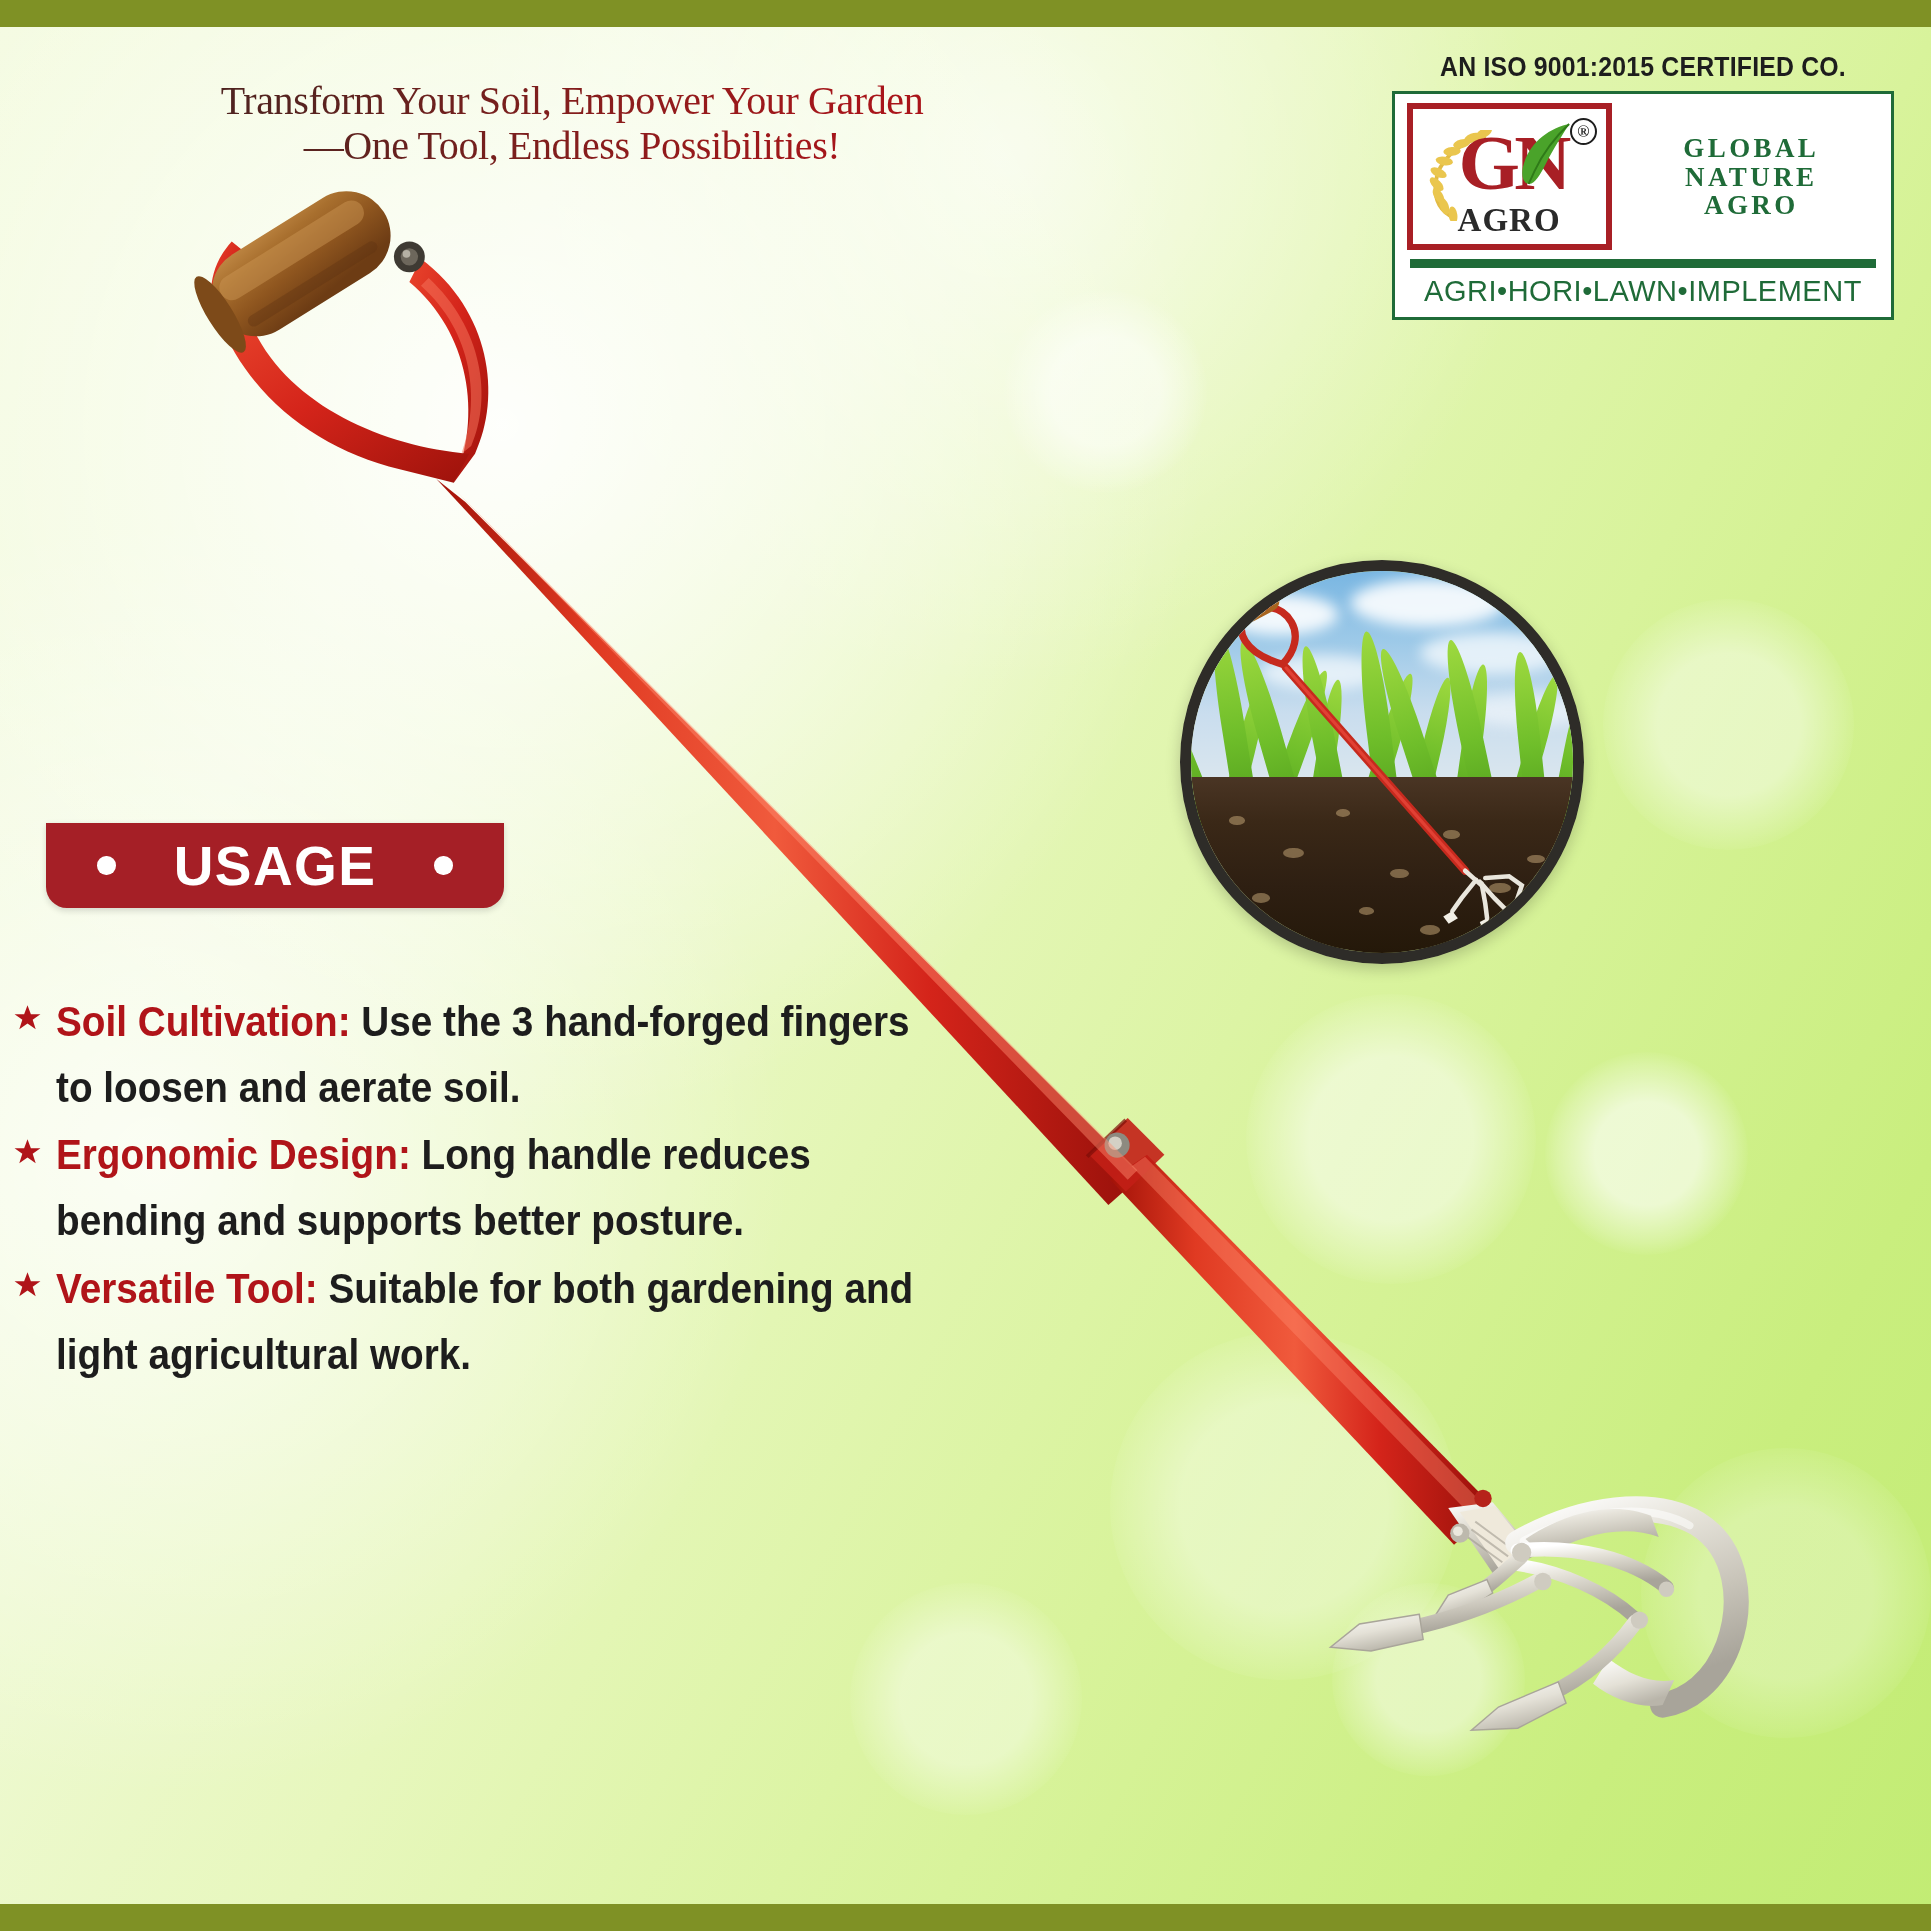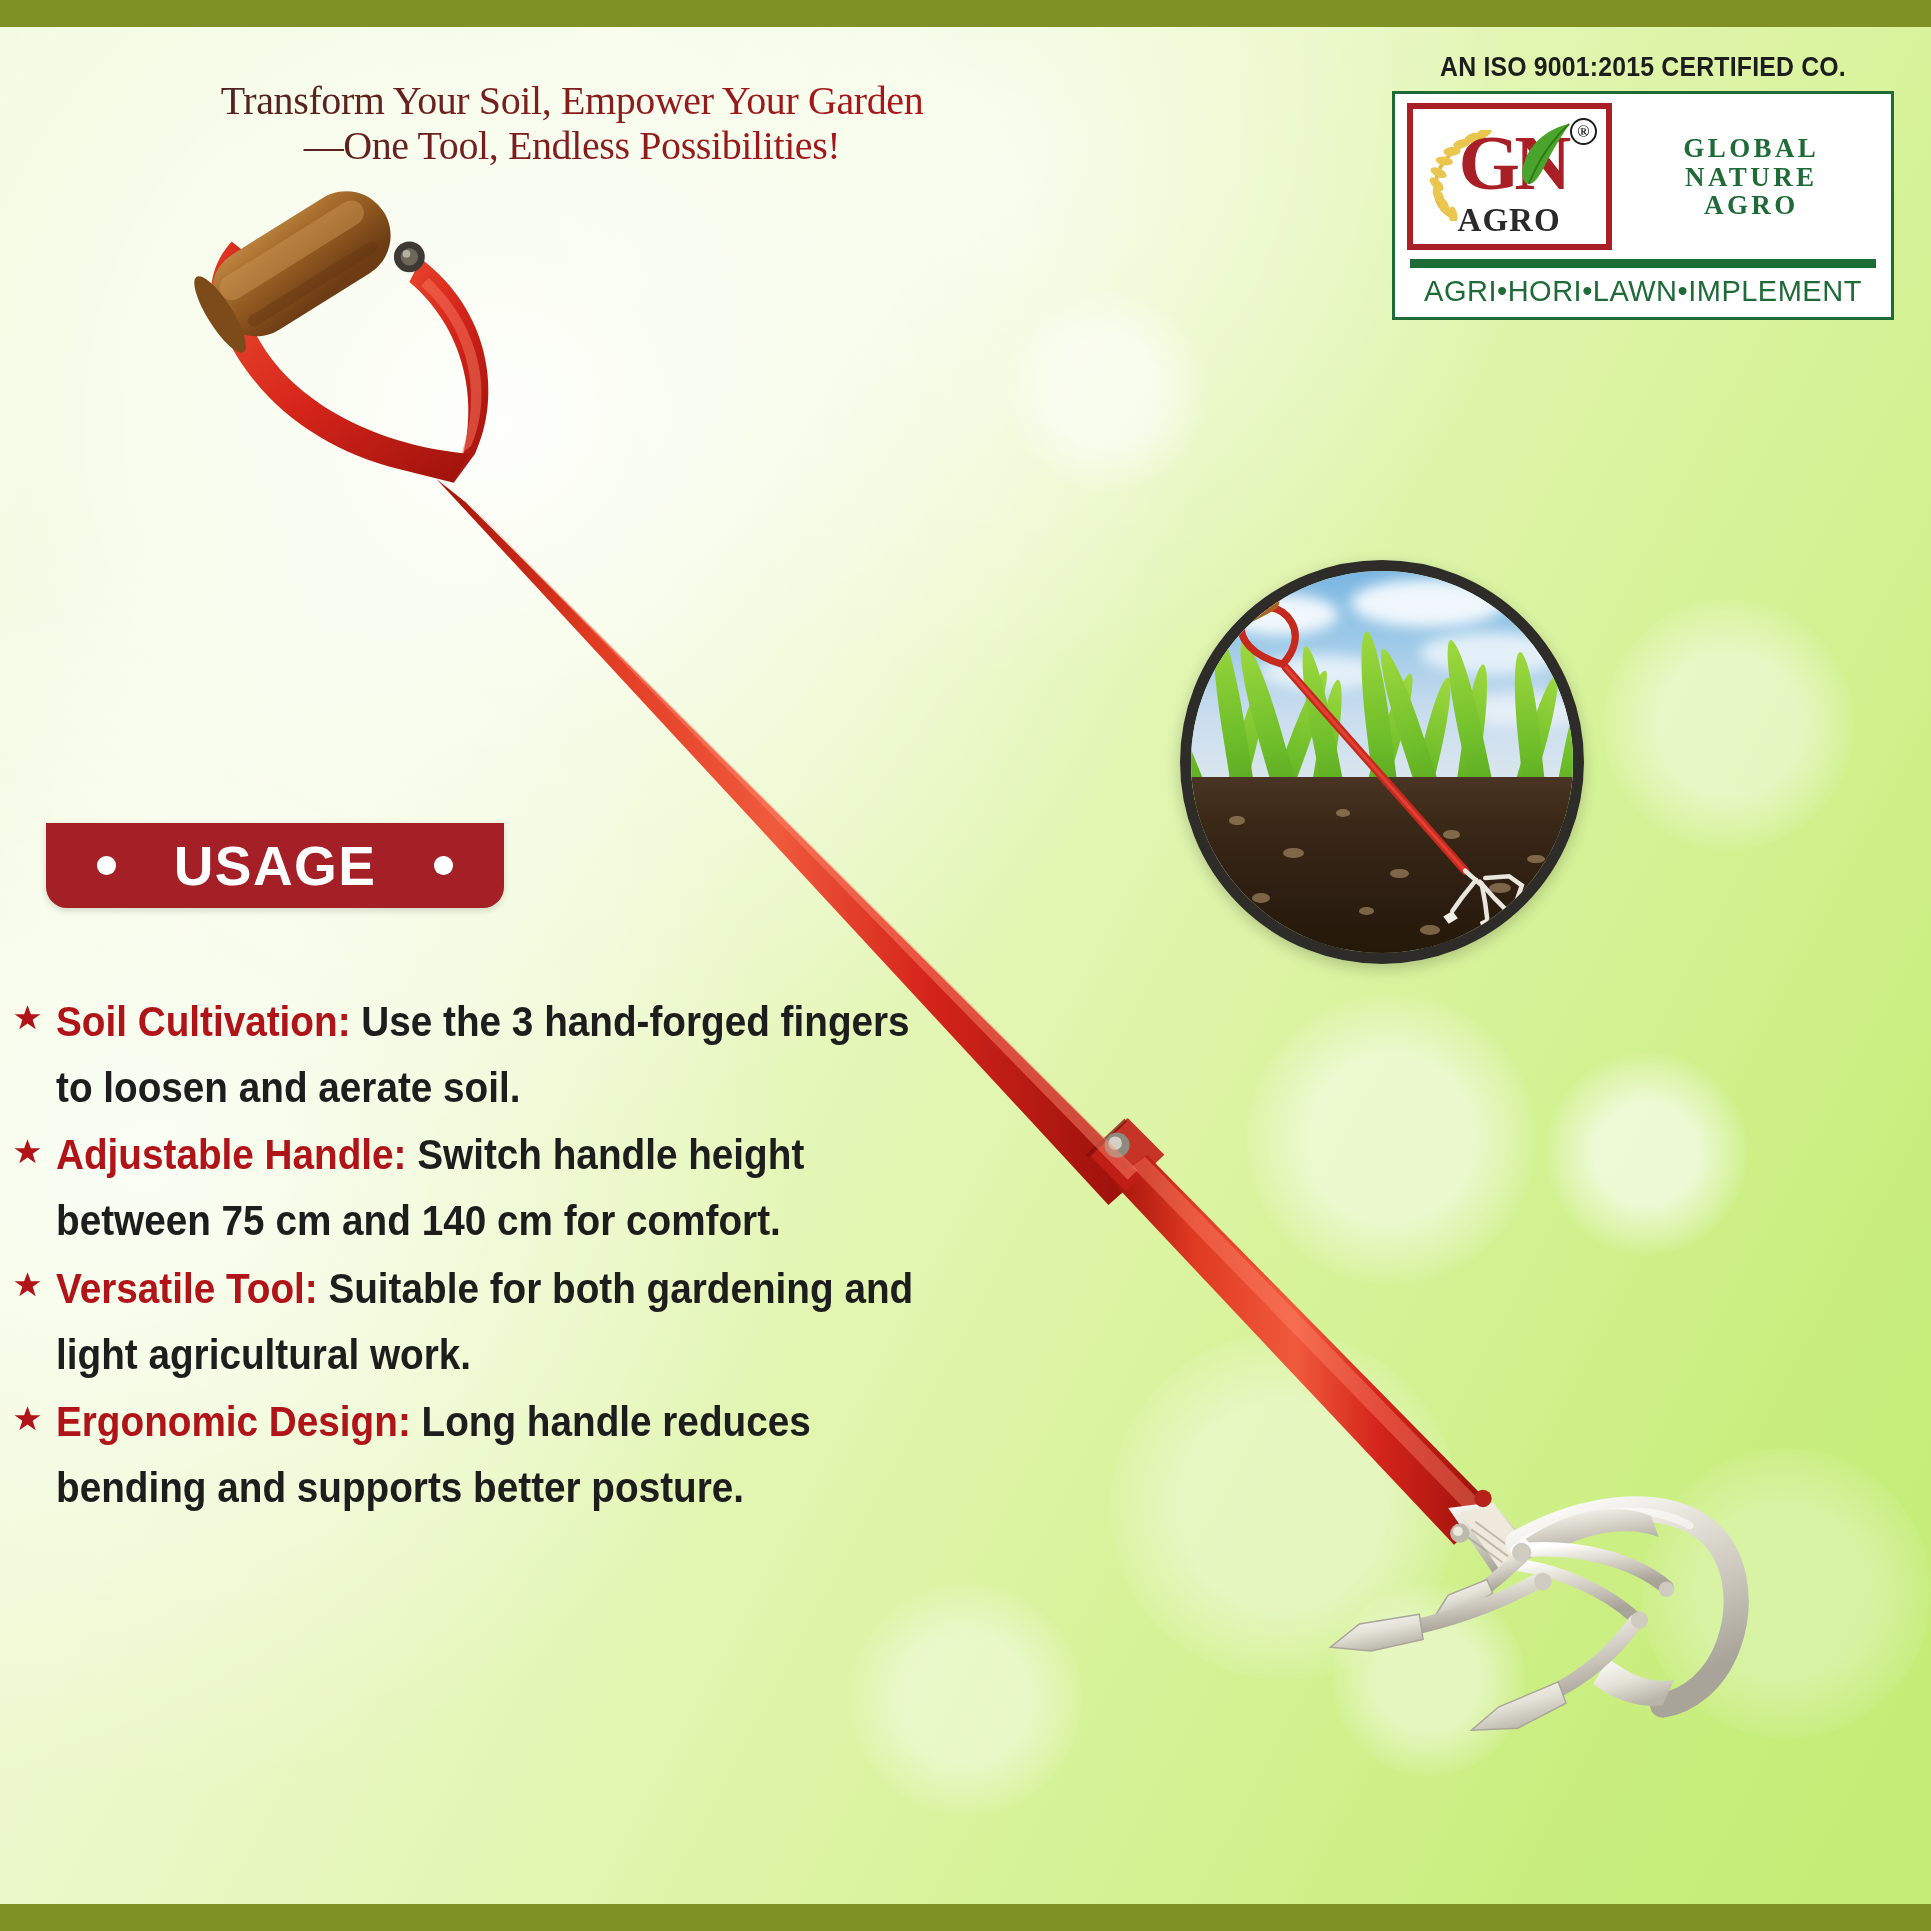--- a/index.html
+++ b/index.html
@@ -430,43 +430,35 @@
 
     <div class="usage-item">
       <span class="star-bullet">
         <svg viewBox="0 0 24 24" width="27" height="27">
             <polygon points="12,1 15,9 23.5,9 16.6,14 19.3,22.5 12,17.4 4.7,22.5 7.4,14 0.5,9 9,9" fill="#b01419"></polygon>
           </svg>
       </span>
       <span class="item-text"><span class="lbl">Soil Cultivation:</span><span> Use the 3 hand-forged fingers to loosen and aerate soil.</span></span>
     </div>
 
+
     <div class="usage-item">
       <span class="star-bullet">
         <svg viewBox="0 0 24 24" width="27" height="27">
             <polygon points="12,1 15,9 23.5,9 16.6,14 19.3,22.5 12,17.4 4.7,22.5 7.4,14 0.5,9 9,9" fill="#b01419"></polygon>
           </svg>
       </span>
-      <span class="item-text"><span class="lbl">Adjustable Handle:</span><span> Switch handle height between 75 cm and 140 cm for comfort.</span></span>
+      <span class="item-text"><span class="lbl">Ergonomic Design:</span><span> Long handle reduces bending and supports better posture.</span></span>
     </div>
 
     <div class="usage-item">
       <span class="star-bullet">
         <svg viewBox="0 0 24 24" width="27" height="27">
             <polygon points="12,1 15,9 23.5,9 16.6,14 19.3,22.5 12,17.4 4.7,22.5 7.4,14 0.5,9 9,9" fill="#b01419"></polygon>
           </svg>
       </span>
       <span class="item-text"><span class="lbl">Versatile Tool:</span><span> Suitable for both gardening and light agricultural work.</span></span>
     </div>
 
-    <div class="usage-item">
-      <span class="star-bullet">
-        <svg viewBox="0 0 24 24" width="27" height="27">
-            <polygon points="12,1 15,9 23.5,9 16.6,14 19.3,22.5 12,17.4 4.7,22.5 7.4,14 0.5,9 9,9" fill="#b01419"></polygon>
-          </svg>
-      </span>
-      <span class="item-text"><span class="lbl">Ergonomic Design:</span><span> Long handle reduces bending and supports better posture.</span></span>
-    </div>
-
   </div>
 
 </div>
 
 
 </body></html>

